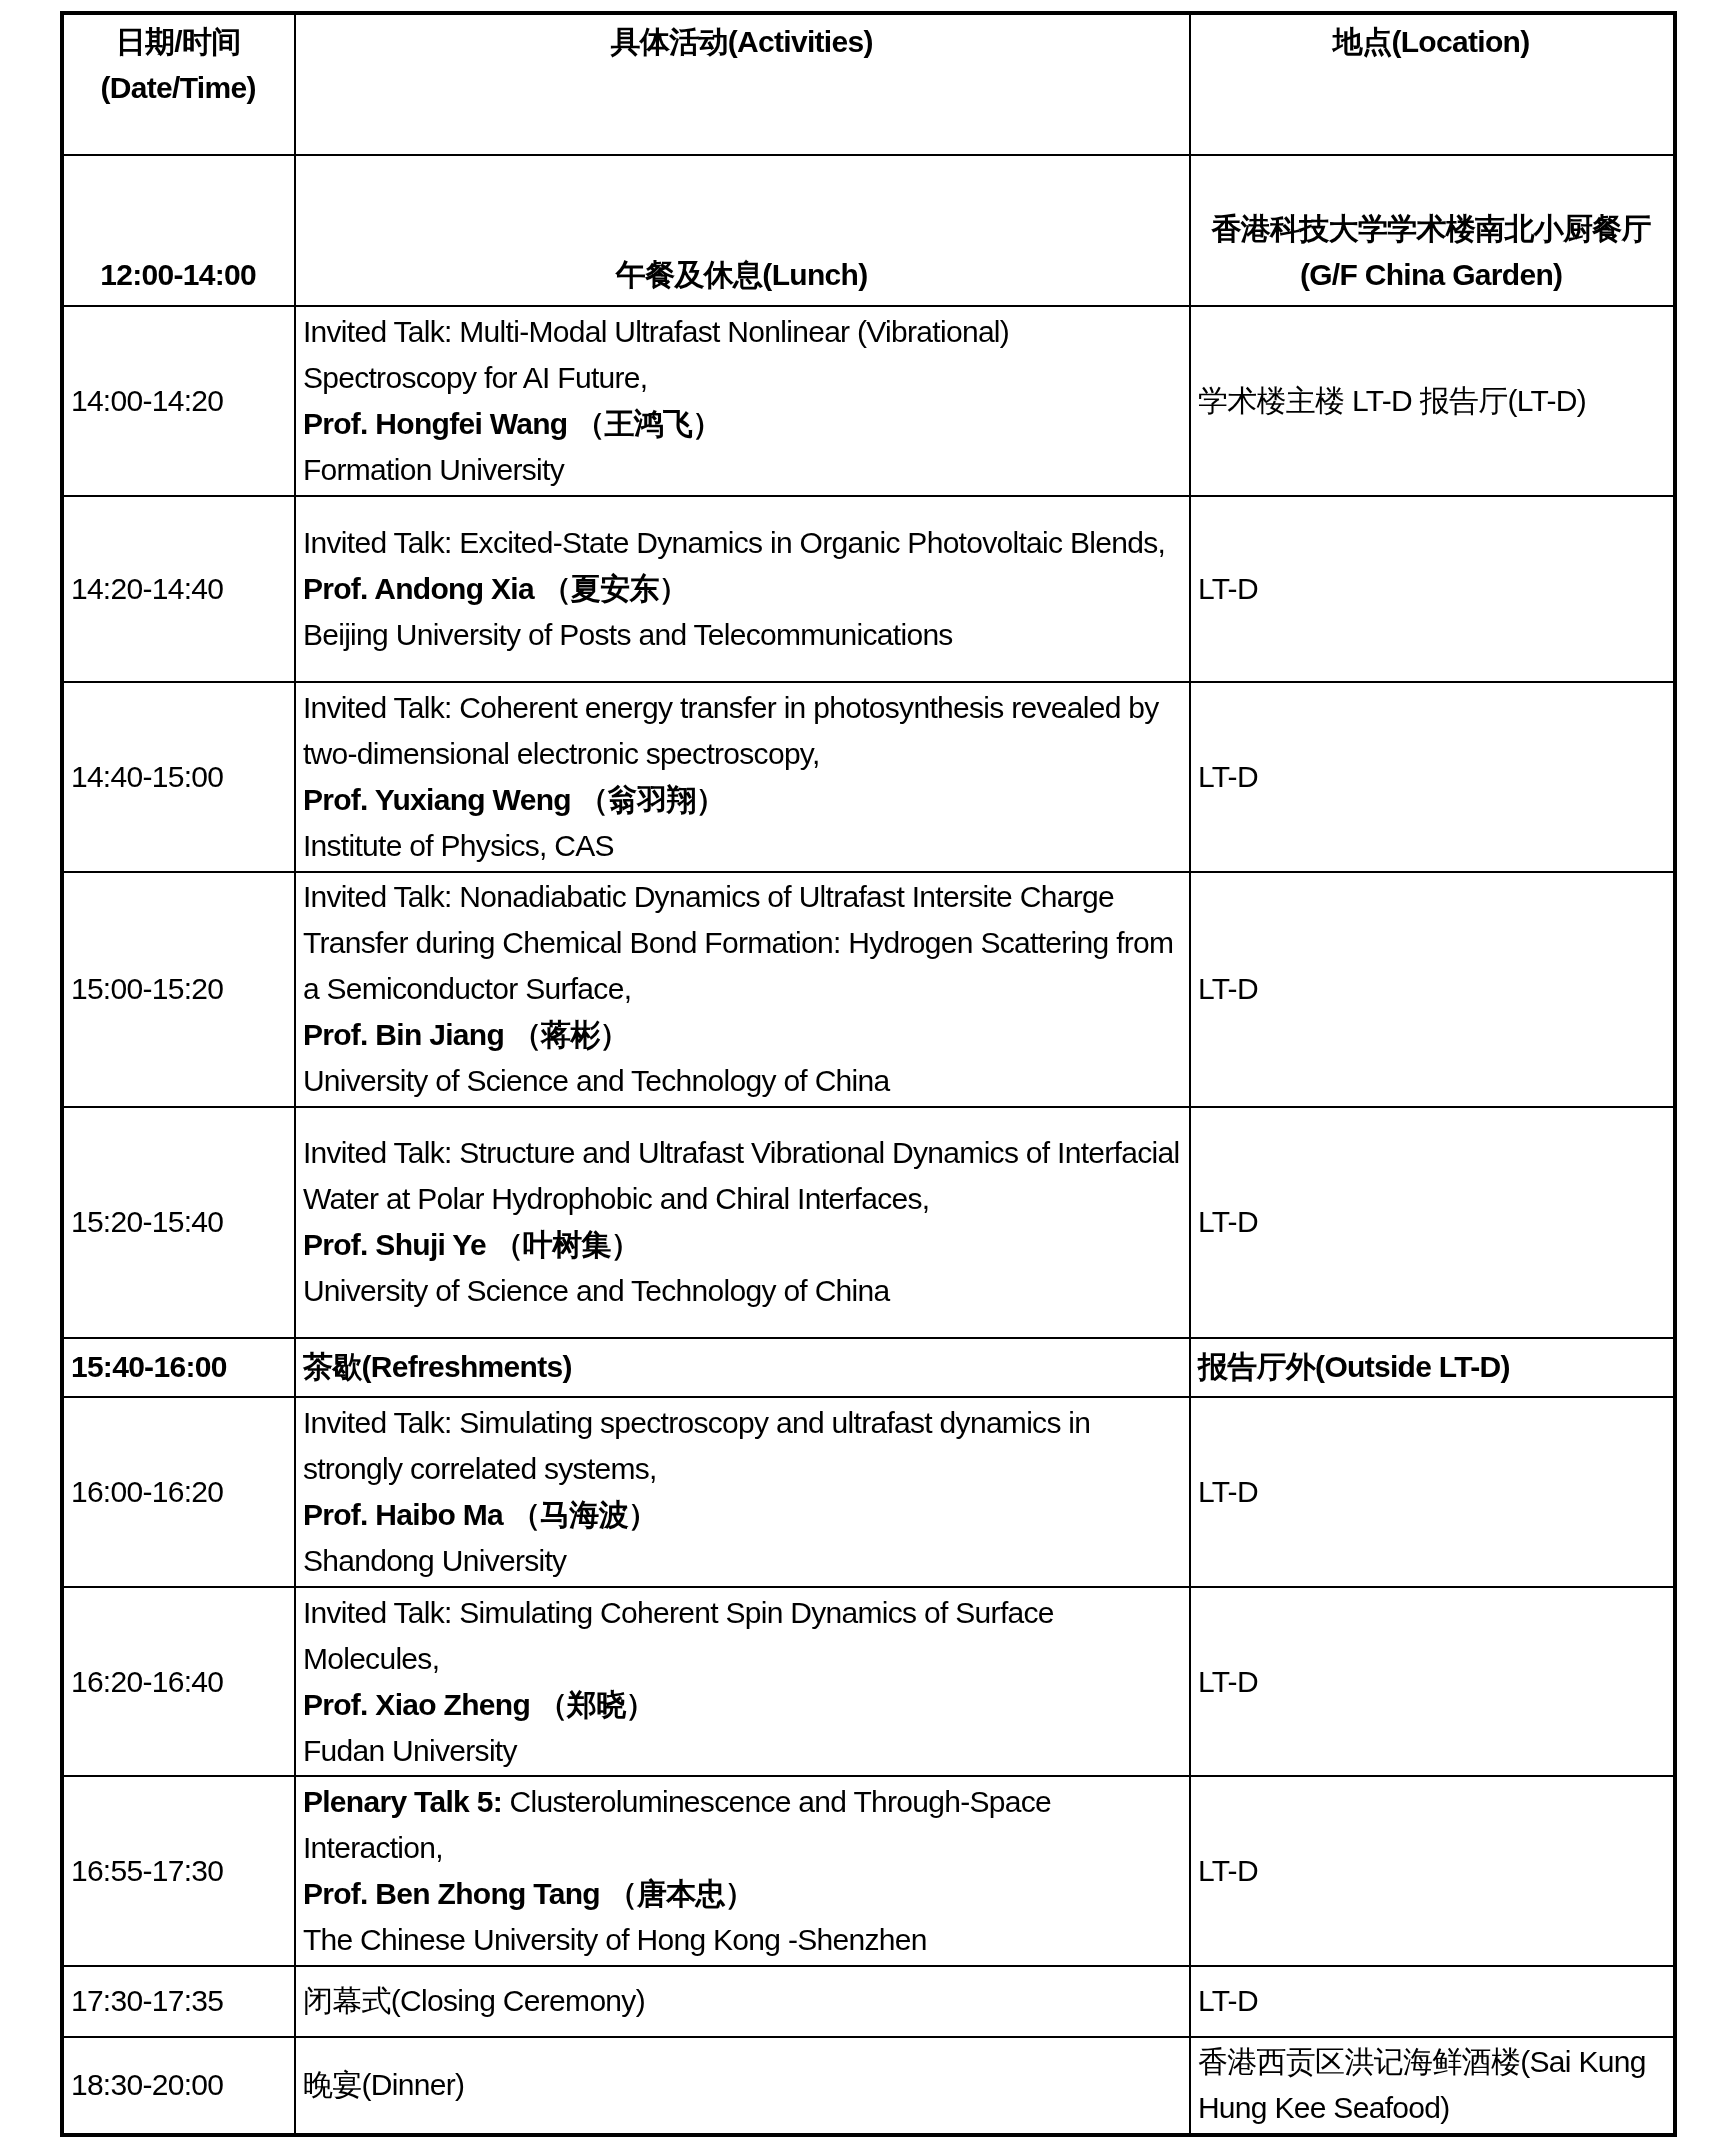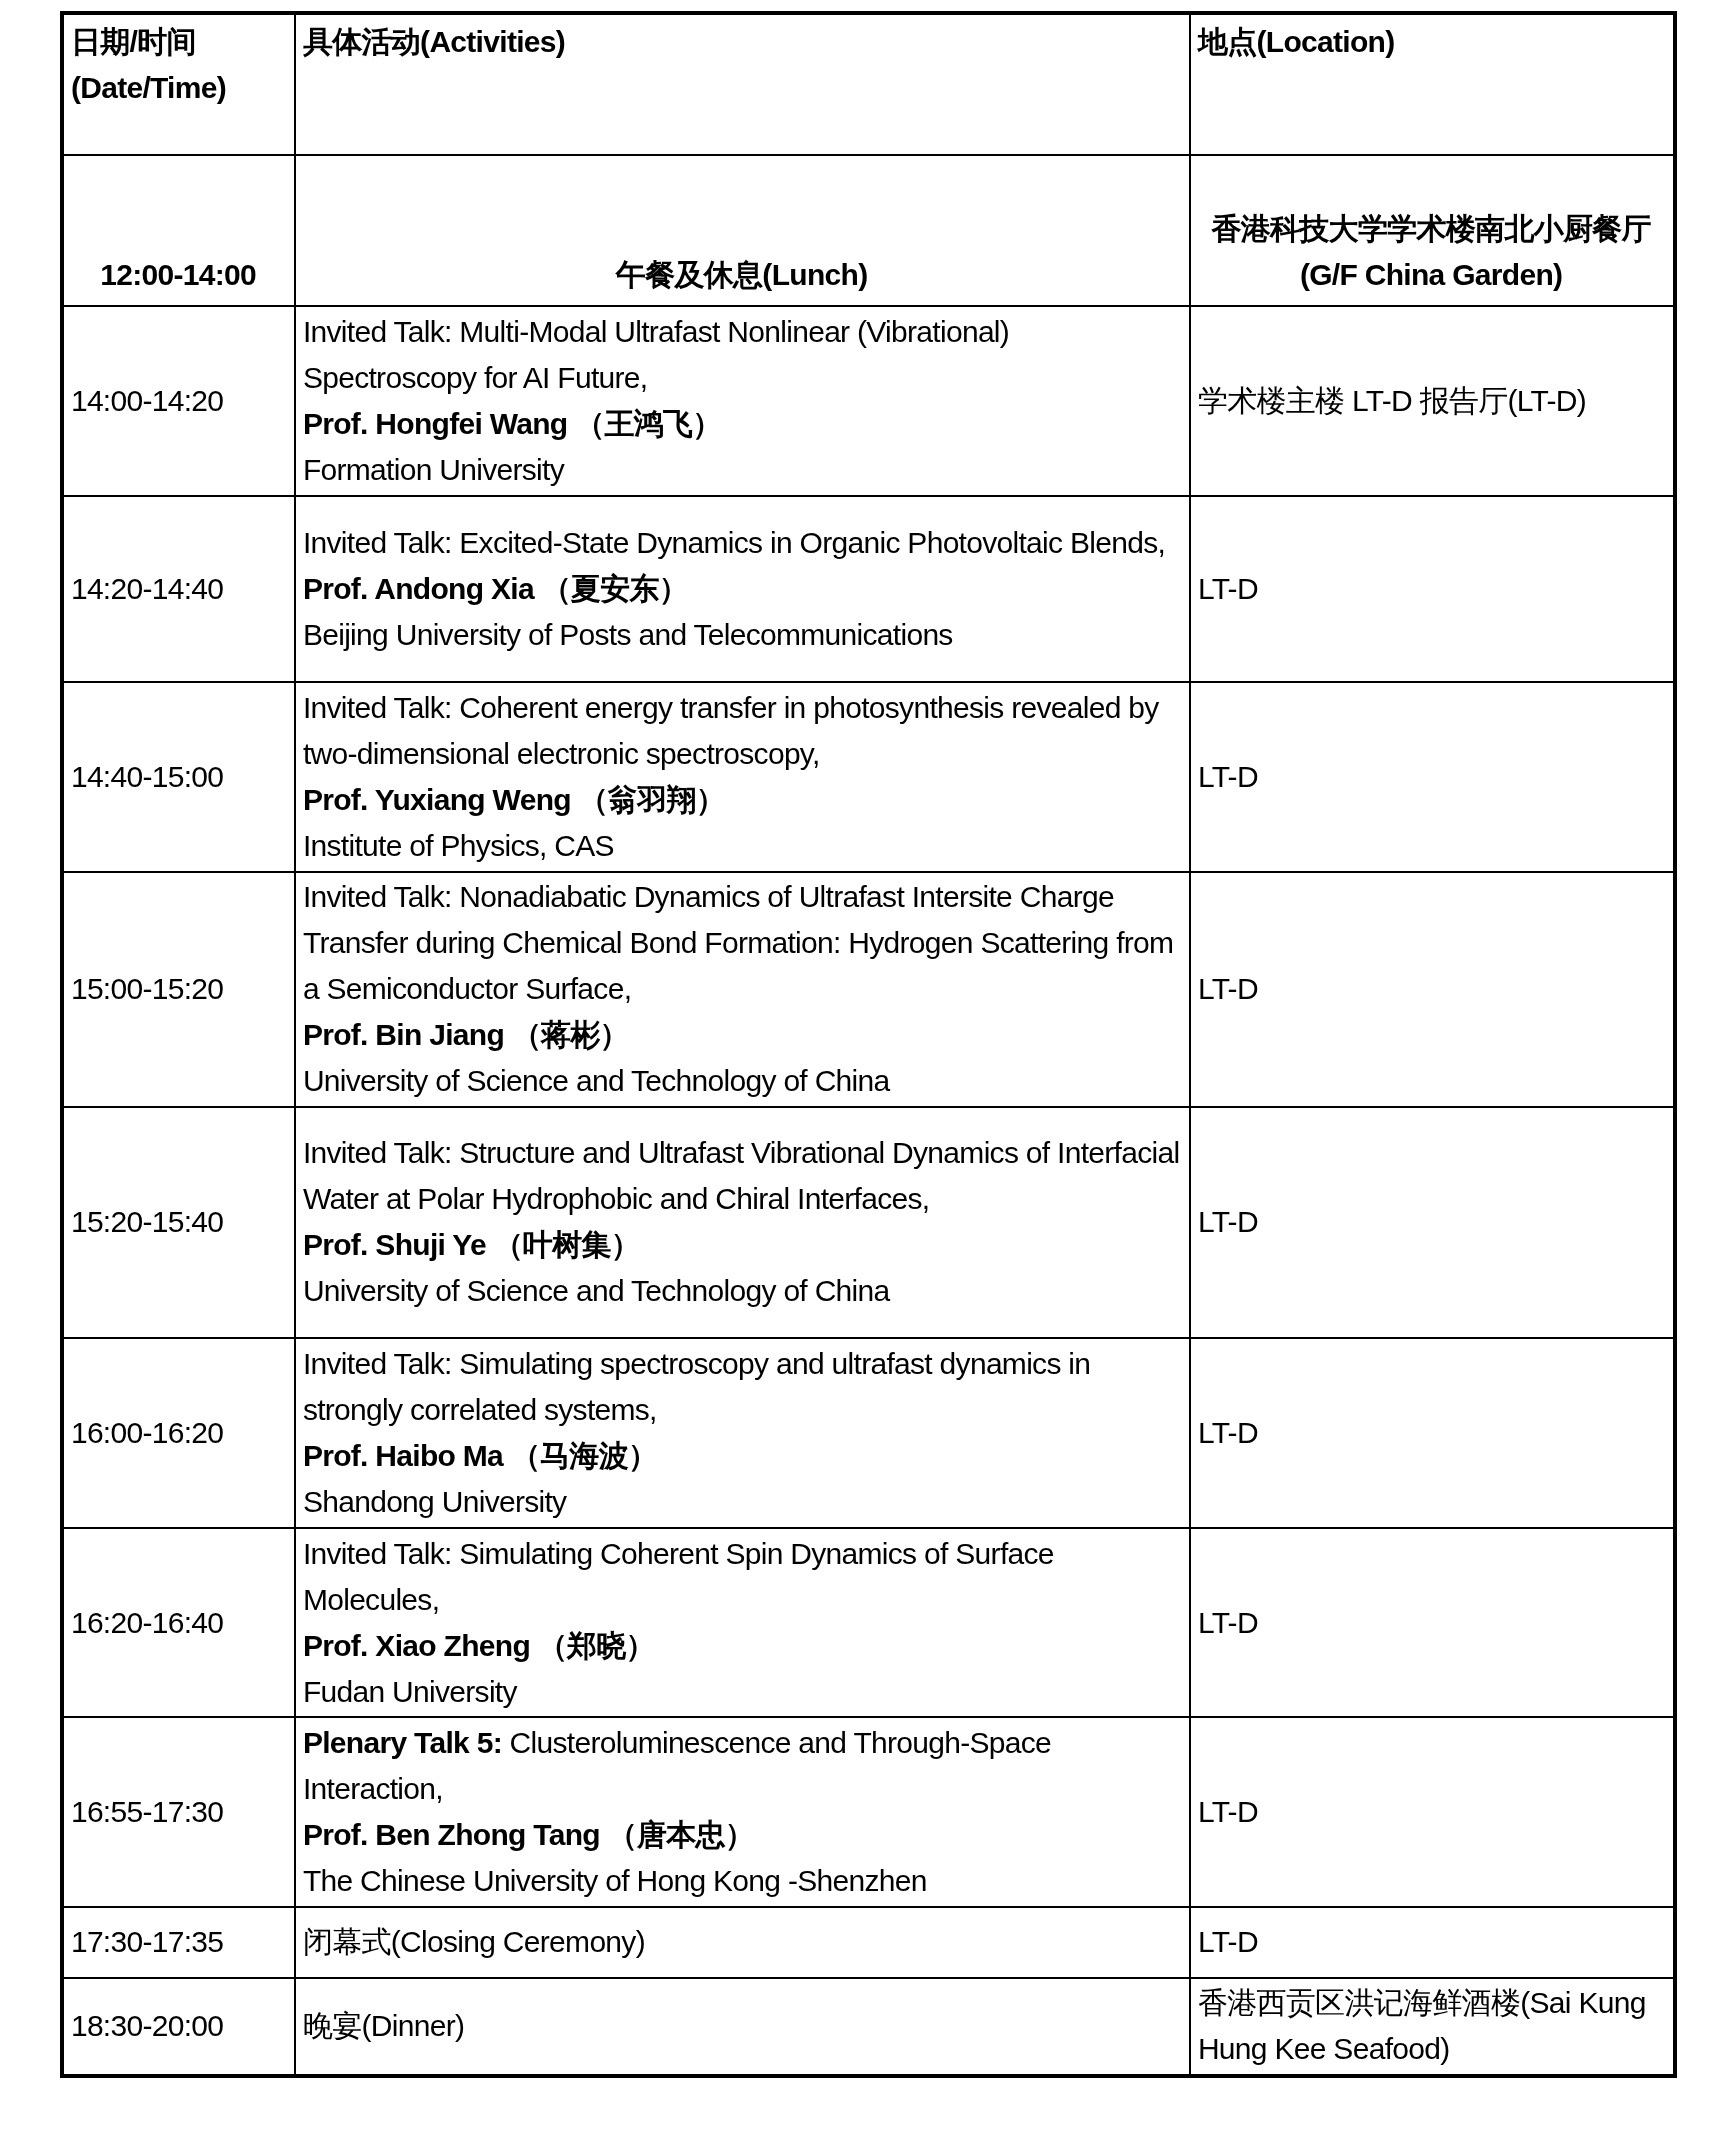--- a/index.html
+++ b/index.html
@@ -21,21 +21,21 @@
   td{
     border:2.6px solid #000;
     vertical-align:middle;
     padding:1.7px 8.6px 1.7px 6.9px;
     font-size:30px;
     line-height:46px;
     letter-spacing:-0.7px;
     word-wrap:break-word;
     overflow:hidden;
   }
-  tr.v-top td{vertical-align:top;padding-top:4.3px;}
+  tr.v-top td{vertical-align:top;padding-top:4.3px;text-align:center;}
   tr.v-bottom td{vertical-align:bottom;padding-bottom:6.9px;text-align:center;}
   .b{font-weight:bold;}
 </style>
 </head>
 <body>
 
 <div class="page">
   <table class="sched">
     <colgroup>
       <col style="width:233px">
@@ -132,20 +132,31 @@
       <td>
         <div><span>Invited Talk: Structure and Ultrafast Vibrational Dynamics of Interfacial Water at Polar Hydrophobic and Chiral Interfaces,</span></div>
         <div class="b">Prof. Shuji Ye （叶树集）</div>
         <div>University of Science and Technology of China</div>
       </td>
       <td>
             <div>LT-D</div>
           </td>
     </tr>
 
+    <tr style="height:59px">
+      <td class="b">
+            <div>15:40-16:00</div>
+          </td>
+      <td>
+        <div><span class="b">茶歇(Refreshments)</span></div>
+      </td>
+      <td>
+            <div class="b">报告厅外(Outside LT-D)</div>
+          </td>
+    </tr>
 
     <tr style="height:190px">
       <td>
             <div>16:00-16:20</div>
           </td>
       <td>
         <div><span>Invited Talk: Simulating spectroscopy and ultrafast dynamics in strongly correlated systems,</span></div>
         <div class="b">Prof. Haibo Ma （马海波）</div>
         <div>Shandong University</div>
       </td>

